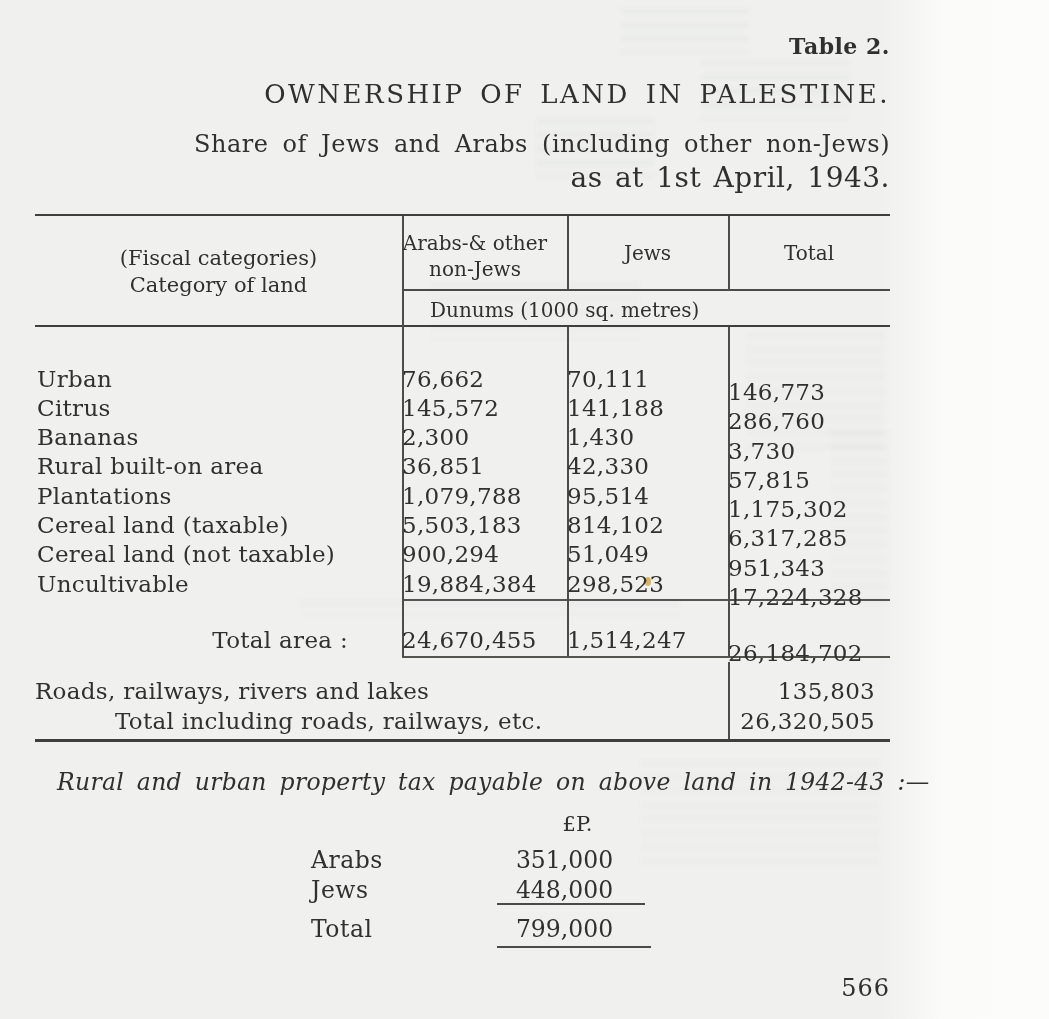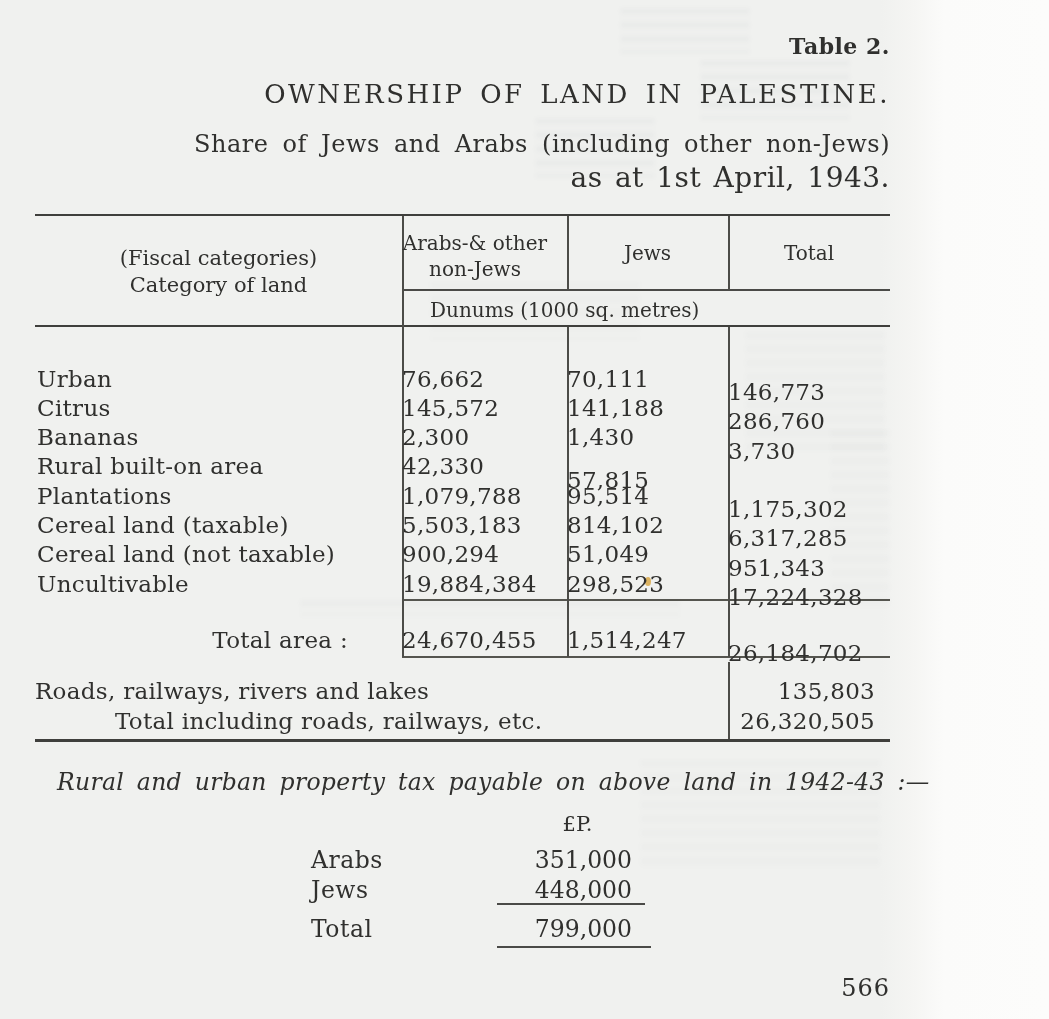--- a/index.html
+++ b/index.html
@@ -69,21 +69,21 @@
   .roads-row { top:676px; }
   .grand-row { top:706px; }
   .wide-row .lbl { flex:1 1 auto; }
   .grand-row .lbl { padding-left:80px; }
   .wide-row .num { text-align:right; padding-right:15px; min-width:170px; }
 
   
   .tax-heading { position:absolute; left:57px; top:768px; font-size:23.5px; letter-spacing:.3px; word-spacing:5px;font-style:italic; }
   .currency    { position:absolute; left:497px; top:812px; width:161px; text-align:center; font-size:21px; }
   .tax-lbl { position:absolute; left:287px; font-size:23.5px; letter-spacing:.5px;margin-left:24px; }
-  .tax-val { position:absolute; left:497px; width:135px; text-align:right; font-size:23.5px; }
+  .tax-val { position:absolute; left:497px; width:135px; text-align:center; font-size:23.5px; }
   .ty1 { top:846px; } .ty2 { top:876px; } .ty3 { top:915px; }
 </style>
 </head>
 <body>
 
 <div class="page">
 
   <div class="smudge" style="left:620px;top:8px;width:130px;height:46px;"></div>
   <div class="smudge" style="left:700px;top:60px;width:150px;height:60px;"></div>
   <div class="smudge" style="left:535px;top:118px;width:120px;height:60px;"></div>
@@ -138,20 +138,21 @@
       <div class="num n4">286,760</div>
     </div>
     <div class="trow">
       <div class="lbl">Bananas</div>
       <div class="num n2">2,300</div>
       <div class="num n3">1,430</div>
       <div class="num n4">3,730</div>
     </div>
     <div class="trow">
       <div class="lbl">Rural built-on area</div>
+      <div class="num n2">36,851</div>
       <div class="num n3">42,330</div>
       <div class="num n4">57,815</div>
     </div>
     <div class="trow">
       <div class="lbl">Plantations</div>
       <div class="num n2">1,079,788</div>
       <div class="num n3">95,514</div>
       <div class="num n4">1,175,302</div>
     </div>
     <div class="trow">

